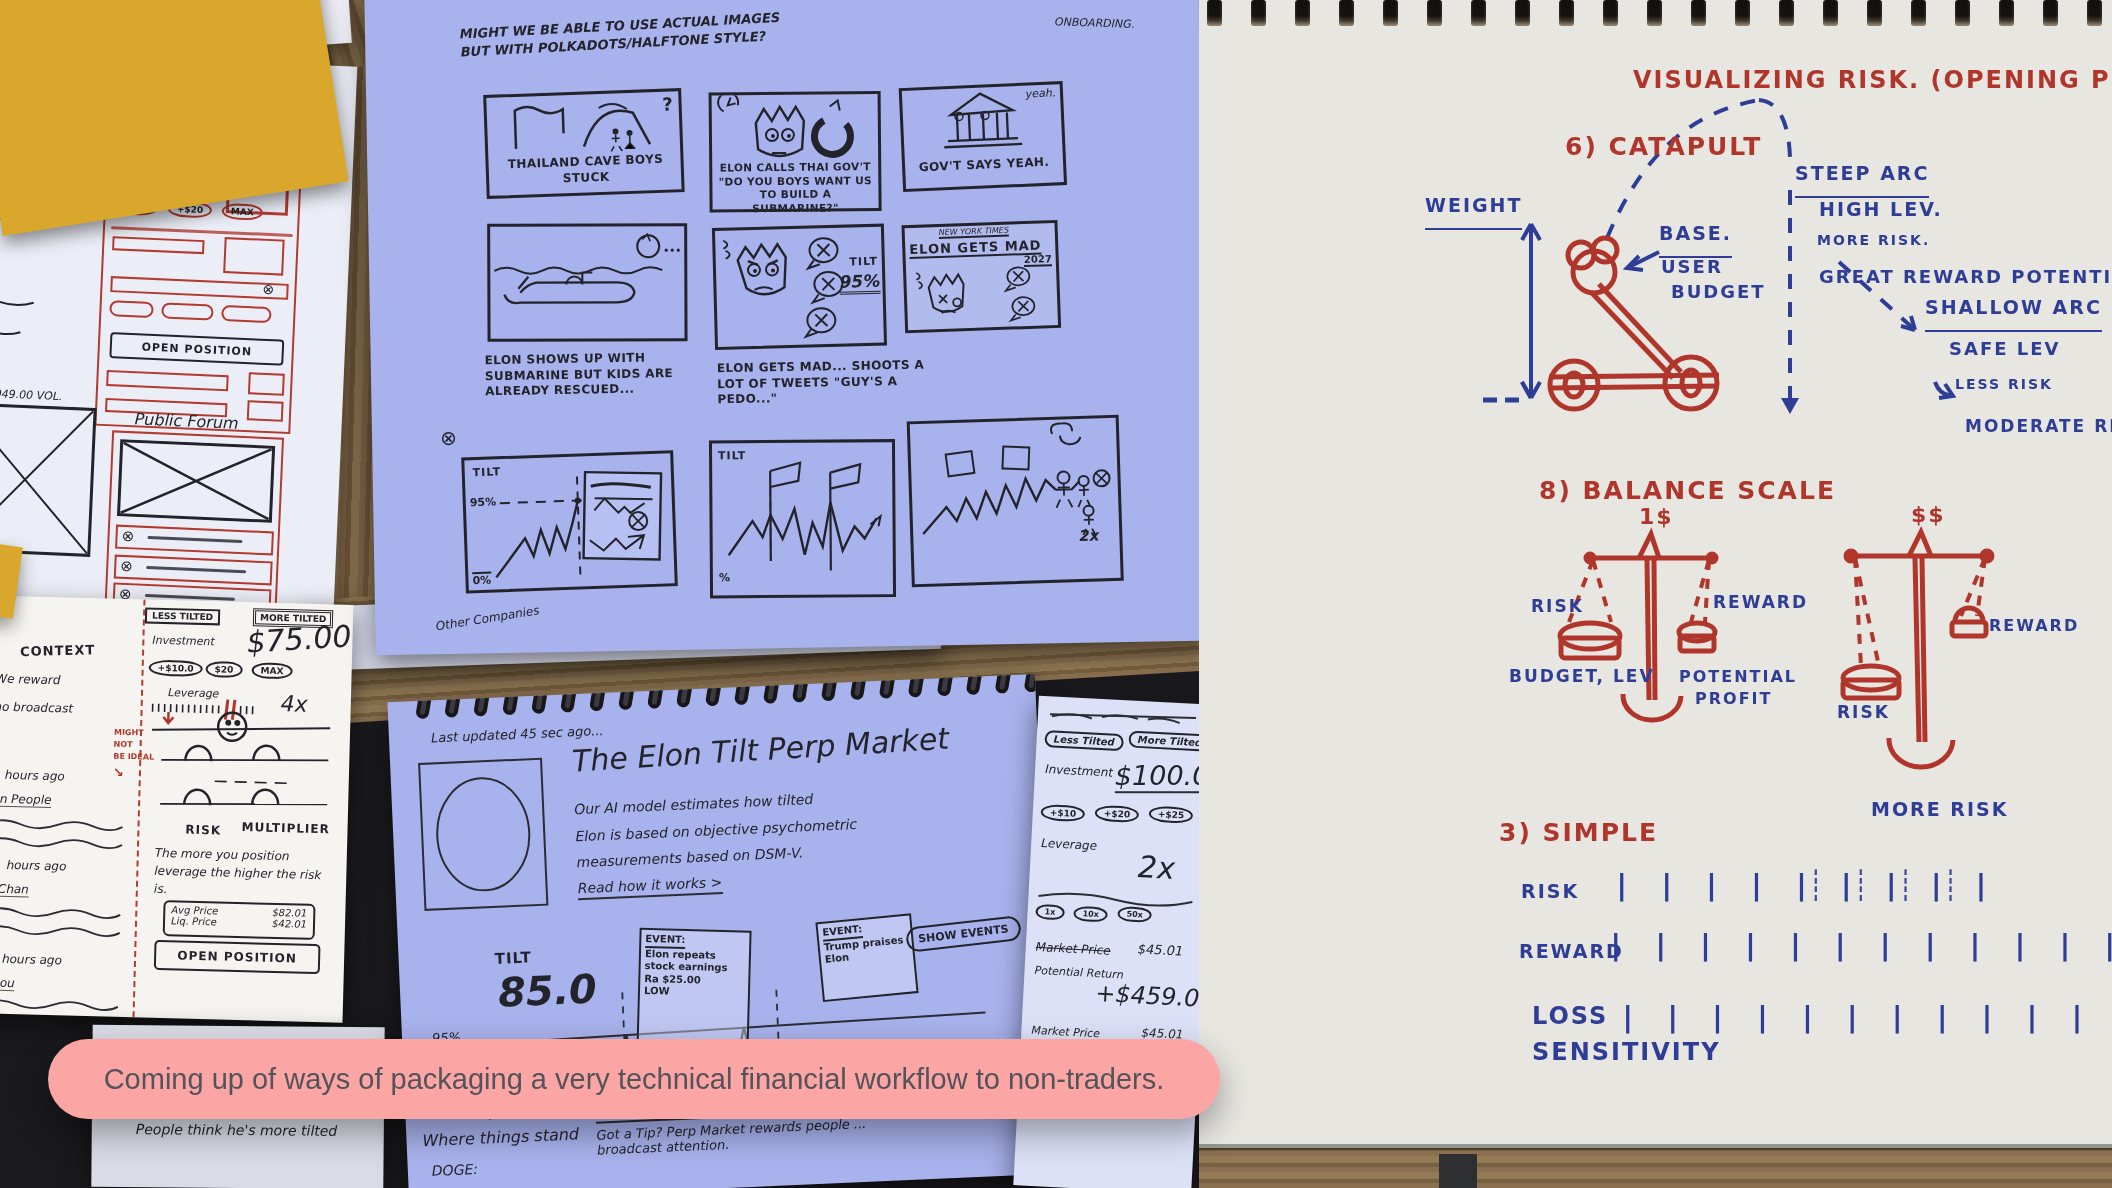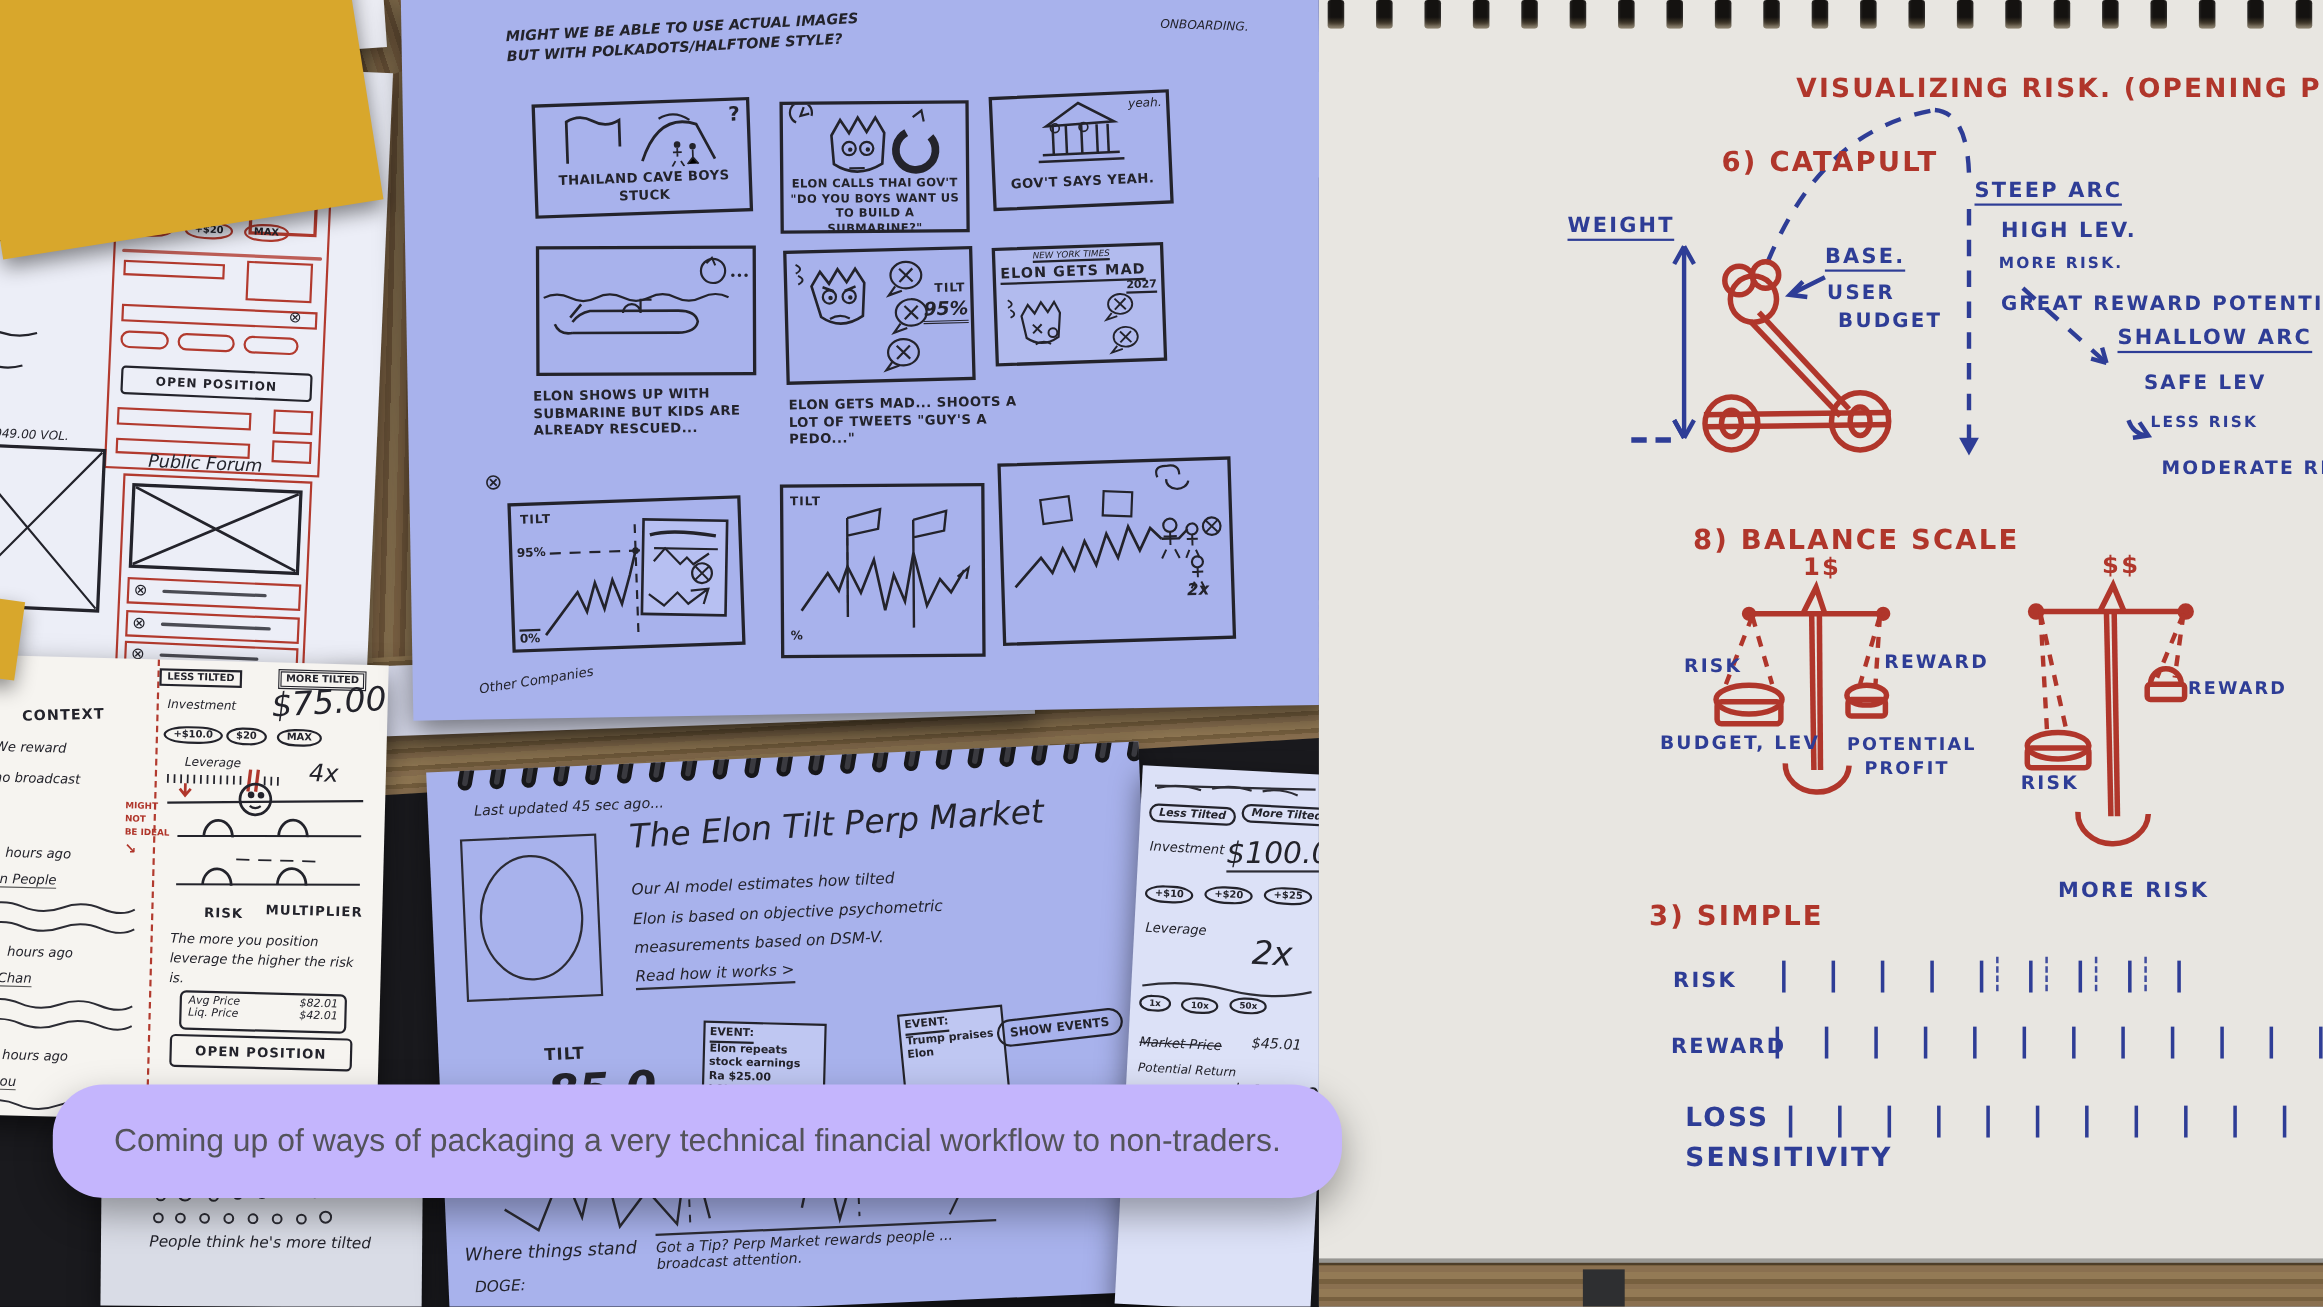--- a/index.html
+++ b/index.html
@@ -8,21 +8,21 @@
   }
   *{margin:0;padding:0;box-sizing:border-box}
   html,body{background:#101013}
   #stage{position:relative;width:2112px;height:1188px;overflow:hidden;
          font-family:"DejaVu Sans",sans-serif;color:var(--ink)}
   .abs{position:absolute}
   .paper{position:absolute;box-shadow:0 10px 26px rgba(0,0,0,.5)}
   .script{font-style:italic}
   .caps{letter-spacing:1px;font-weight:bold}
   .red{color:var(--red)} .blue{color:var(--blue)} .ink{color:var(--ink)}
-  .u{border-bottom:2px solid currentColor;padding-bottom:1px;display:inline-block}
+  .u{border-bottom:2px solid currentColor;padding-bottom:12px;display:inline-block}
   
   .left-photo{position:absolute;left:0;top:0;width:1199px;height:1188px;background:#1a1a1e;overflow:hidden}
   .wood{position:absolute;background:
     repeating-linear-gradient(90deg,#7c6244 0 6px,#6d553a 6px 11px,#86704f 11px 19px)}
   .woodh{background:repeating-linear-gradient(0deg,#8a7050 0 5px,#77603f 5px 9px,#937a55 9px 16px)}
   .sticky{position:absolute;background:#d8a72c;box-shadow:0 8px 18px rgba(0,0,0,.45)}
   .coils{position:absolute;display:flex;gap:9px}
   .coils i{width:13px;height:30px;border:4px solid #17171a;border-radius:7px;background:#3a3a40;transform:rotate(12deg)}
   .pill{display:inline-block;border:2px solid var(--ink);border-radius:50%/60%;padding:1px 7px;font-size:9px;font-weight:bold}
   .rbar{position:absolute;border:2px solid var(--wf)}
@@ -30,21 +30,21 @@
   .cap{font-size:12px;font-weight:bold;letter-spacing:.4px;line-height:1.3;color:var(--ink);text-align:center}
   .panel{position:absolute;border:3px solid var(--ink)}
   svg{display:block}
   
   .right-photo{position:absolute;left:1199px;top:0;width:913px;height:1188px;background:var(--paper-cream);overflow:hidden}
   .holes{position:absolute;left:8px;top:0;width:900px;display:flex;gap:29px}
   .holes i{width:15px;height:26px;background:linear-gradient(#141210 60%,#6a5c42);border-radius:3px;box-shadow:inset 0 -3px 3px rgba(255,255,255,.25)}
   .hnote{position:absolute;font-weight:bold;letter-spacing:2px;white-space:nowrap}
   .marks{font-family:"DejaVu Sans Mono",monospace;font-weight:bold;font-size:29px;color:var(--blue);letter-spacing:5px;white-space:nowrap}
   
-  .caption{position:absolute;left:48px;top:986px;width:1172px;height:103px;background:#c4b5fd;
+  .caption{position:absolute;left:48px;top:1039px;width:1172px;height:80px;background:#fca5a5;
     border-radius:46px;z-index:60;display:flex;align-items:center;justify-content:center;
     box-shadow:0 14px 34px rgba(0,0,0,.35);font-family:"Liberation Sans",sans-serif}
   .caption span{font-size:29px;color:#53535a}
   .ev{position:absolute;border:2px solid var(--ink);background:rgba(220,225,250,.45);font-size:10px;line-height:1.25;padding:3px 4px;font-weight:bold}
   .tinyline{height:3px;background:var(--ink);opacity:.8;border-radius:2px;position:absolute}
 </style>
 </head>
 <body>
 
 <div id="stage">

